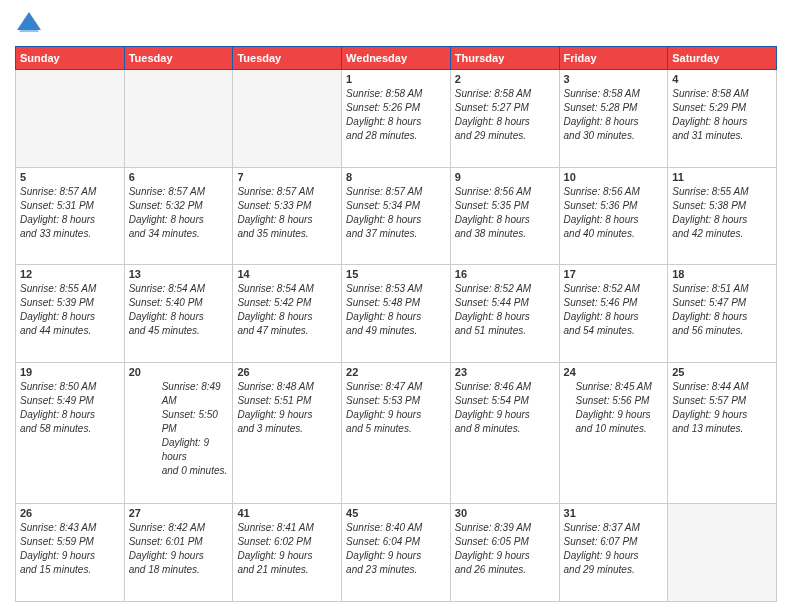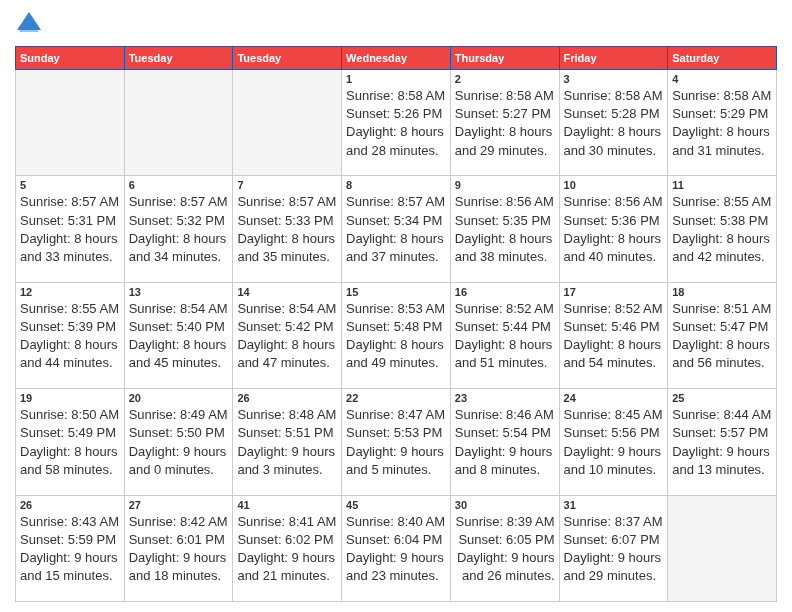--- a/index.html
+++ b/index.html
@@ -88,23 +88,24 @@
     .calendar td.empty {
       background: #f5f5f5;
     }
     .day-number {
       font-weight: bold;
       font-size: 11px;
       margin-bottom: 2px;
       display: block;
     }
     .day-info {
-      font-size: 13px;
+      font-size: 10px;
       line-height: 1.4;
       color: #333;
+      font-style: italic;
     }
   </style>
 </head>
 <body>
 
 <div class="page">
   <div class="header">
     <div class="logo">
       <svg class="logo-icon" viewBox="0 0 28 28">
         <polygon points="14,2 26,20 2,20" fill="#1a6bbf" opacity="0.85"></polygon>
@@ -272,21 +273,21 @@
         <tr>
           <td>
             <span class="day-number">19</span>
             <div class="day-info" style="white-space: pre-line;">Sunrise: 8:50 AM
 Sunset: 5:49 PM
 Daylight: 8 hours
 and 58 minutes.</div>
           </td>
           <td>
             <span class="day-number">20</span>
-            <div class="day-info" style="white-space: pre-line;">Sunrise: 8:49 AM
+            <div class="day-info" style="white-space: pre-line; margin-left: 33px;">Sunrise: 8:49 AM
 Sunset: 5:50 PM
 Daylight: 9 hours
 and 0 minutes.</div>
           </td>
           <td>
             <span class="day-number">26</span>
             <div class="day-info" style="white-space: pre-line;">Sunrise: 8:48 AM
 Sunset: 5:51 PM
 Daylight: 9 hours
 and 3 minutes.</div>
@@ -300,21 +301,21 @@
           </td>
           <td>
             <span class="day-number">23</span>
             <div class="day-info" style="white-space: pre-line;">Sunrise: 8:46 AM
 Sunset: 5:54 PM
 Daylight: 9 hours
 and 8 minutes.</div>
           </td>
           <td>
             <span class="day-number">24</span>
-            <div class="day-info" style="white-space: pre-line;">Sunrise: 8:45 AM
+            <div class="day-info" style="white-space: pre-line; margin-left: 12px;">Sunrise: 8:45 AM
 Sunset: 5:56 PM
 Daylight: 9 hours
 and 10 minutes.</div>
           </td>
           <td>
             <span class="day-number">25</span>
             <div class="day-info" style="white-space: pre-line;">Sunrise: 8:44 AM
 Sunset: 5:57 PM
 Daylight: 9 hours
 and 13 minutes.</div>
@@ -344,21 +345,21 @@
           </td>
           <td>
             <span class="day-number">45</span>
             <div class="day-info" style="white-space: pre-line;">Sunrise: 8:40 AM
 Sunset: 6:04 PM
 Daylight: 9 hours
 and 23 minutes.</div>
           </td>
           <td>
             <span class="day-number">30</span>
-            <div class="day-info" style="white-space: pre-line; text-align: right;">Sunrise: 8:39 AM
+            <div class="day-info" style="white-space: pre-line;">Sunrise: 8:39 AM
 Sunset: 6:05 PM
 Daylight: 9 hours
 and 26 minutes.</div>
           </td>
           <td>
             <span class="day-number">31</span>
             <div class="day-info" style="white-space: pre-line;">Sunrise: 8:37 AM
 Sunset: 6:07 PM
 Daylight: 9 hours
 and 29 minutes.</div>

